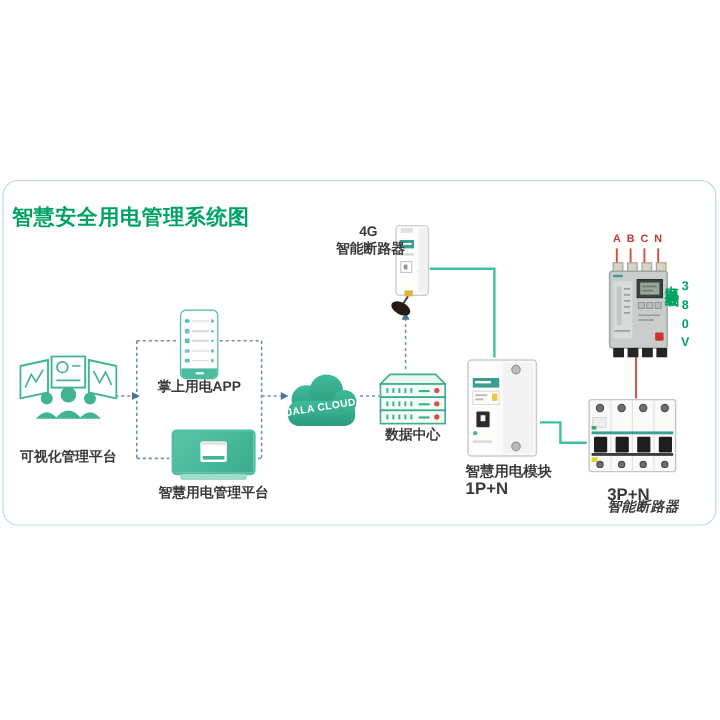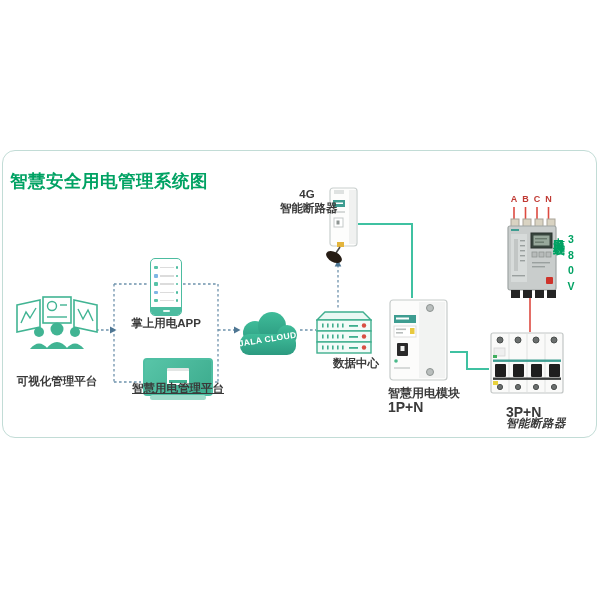--- a/index.html
+++ b/index.html
@@ -138,21 +138,21 @@
   </div>
   <div class="lbl" style="left:124px;top:317px;width:84px;">掌上用电APP</div>
 
   <div class="laptop">
     <div class="lp-win">
         <div class="lp-winhdr"></div>
         <div class="lp-winbar"></div>
       </div>
   </div>
   <div class="lp-base"></div>
-  <div class="lbl" style="left:118px;top:382px;width:120px;text-decoration:underline;">智慧用电管理平台</div>
+  <div class="lbl" style="left:118px;top:405px;width:120px;">智慧用电管理平台</div>
 
   <svg class="overlay" style="left:235px;top:309px;" width="66" height="52" viewBox="0 0 66 52">
     <defs>
       <linearGradient id="cg" x1="0" y1="0" x2="0" y2="1">
         <stop offset="0" stop-color="#3fbc99"></stop>
           <stop offset="1" stop-color="#2c9a80"></stop>
       </linearGradient>
     </defs>
     <g fill="url(#cg)">
       <circle cx="20" cy="24" r="12"></circle>
@@ -189,21 +189,21 @@
         <rect x="21" y="35.5" width="1.6" height="4"></rect>
       <rect x="26" y="35.5" width="1.6" height="4"></rect>
         <rect x="33" y="37" width="9" height="1.8"></rect>
     </g>
     <g fill="#d94f43">
       <circle cx="48" cy="15.5" r="2.2"></circle>
         <circle cx="48" cy="26.5" r="2.2"></circle>
         <circle cx="48" cy="37.5" r="2.2"></circle>
     </g>
   </svg>
-  <div class="lbl" style="left:326px;top:357px;width:60px;">数据中心</div>
+  <div class="lbl" style="left:314px;top:357px;width:60px;">数据中心</div>
 
   <svg class="overlay" style="left:325px;top:186px;" width="38" height="80" viewBox="0 0 38 80">
     <rect x="5" y="2" width="27" height="58" rx="3" fill="#fdfdfc" stroke="#c9cfce" stroke-width="1.2"></rect>
     <rect x="24" y="4" width="7" height="54" fill="#f0f1f0"></rect>
     <rect x="9" y="4" width="10" height="4" fill="#dfe2e1"></rect>
     <rect x="8" y="14" width="12" height="7" fill="#3e9d91"></rect>
     <rect x="10" y="16.5" width="8" height="1.5" fill="#ffffff"></rect>
     <rect x="8" y="25" width="12" height="2" fill="#d7dad9"></rect>
     <rect x="9" y="32" width="9" height="9" fill="#ffffff" stroke="#c5cac9" stroke-width="1"></rect>
     <rect x="11.5" y="34.5" width="3" height="4" fill="#8d9492"></rect>

